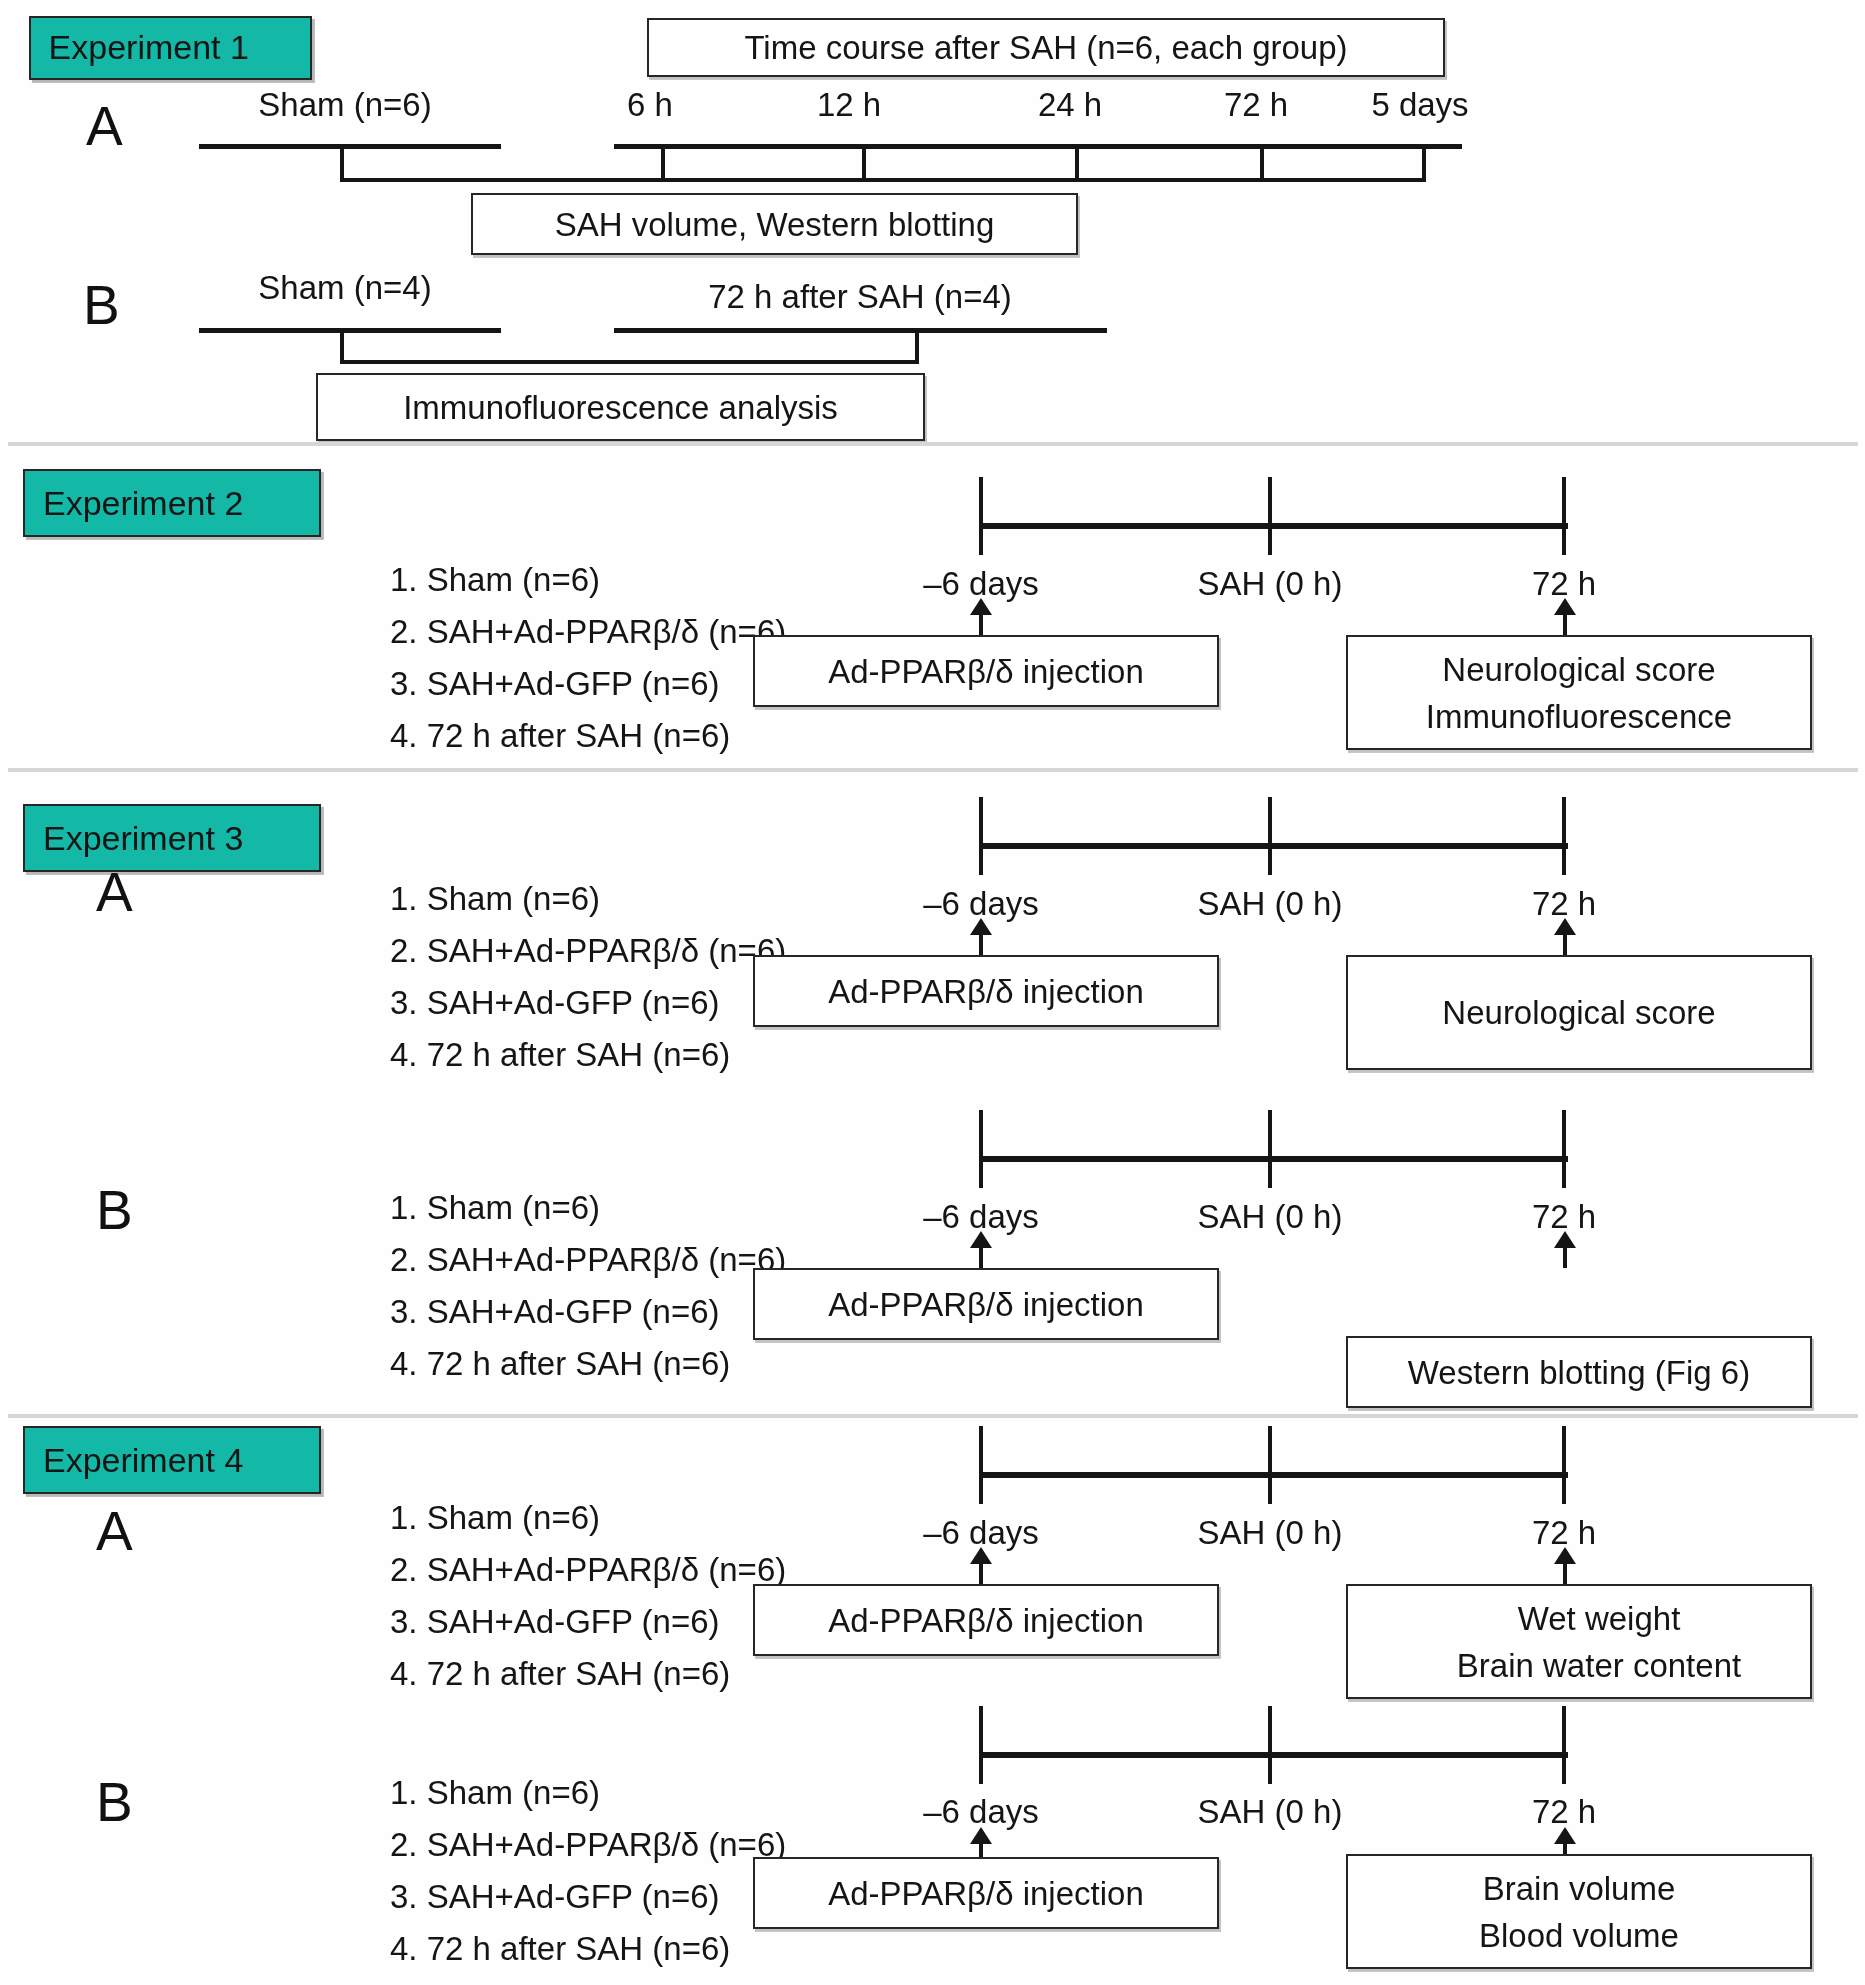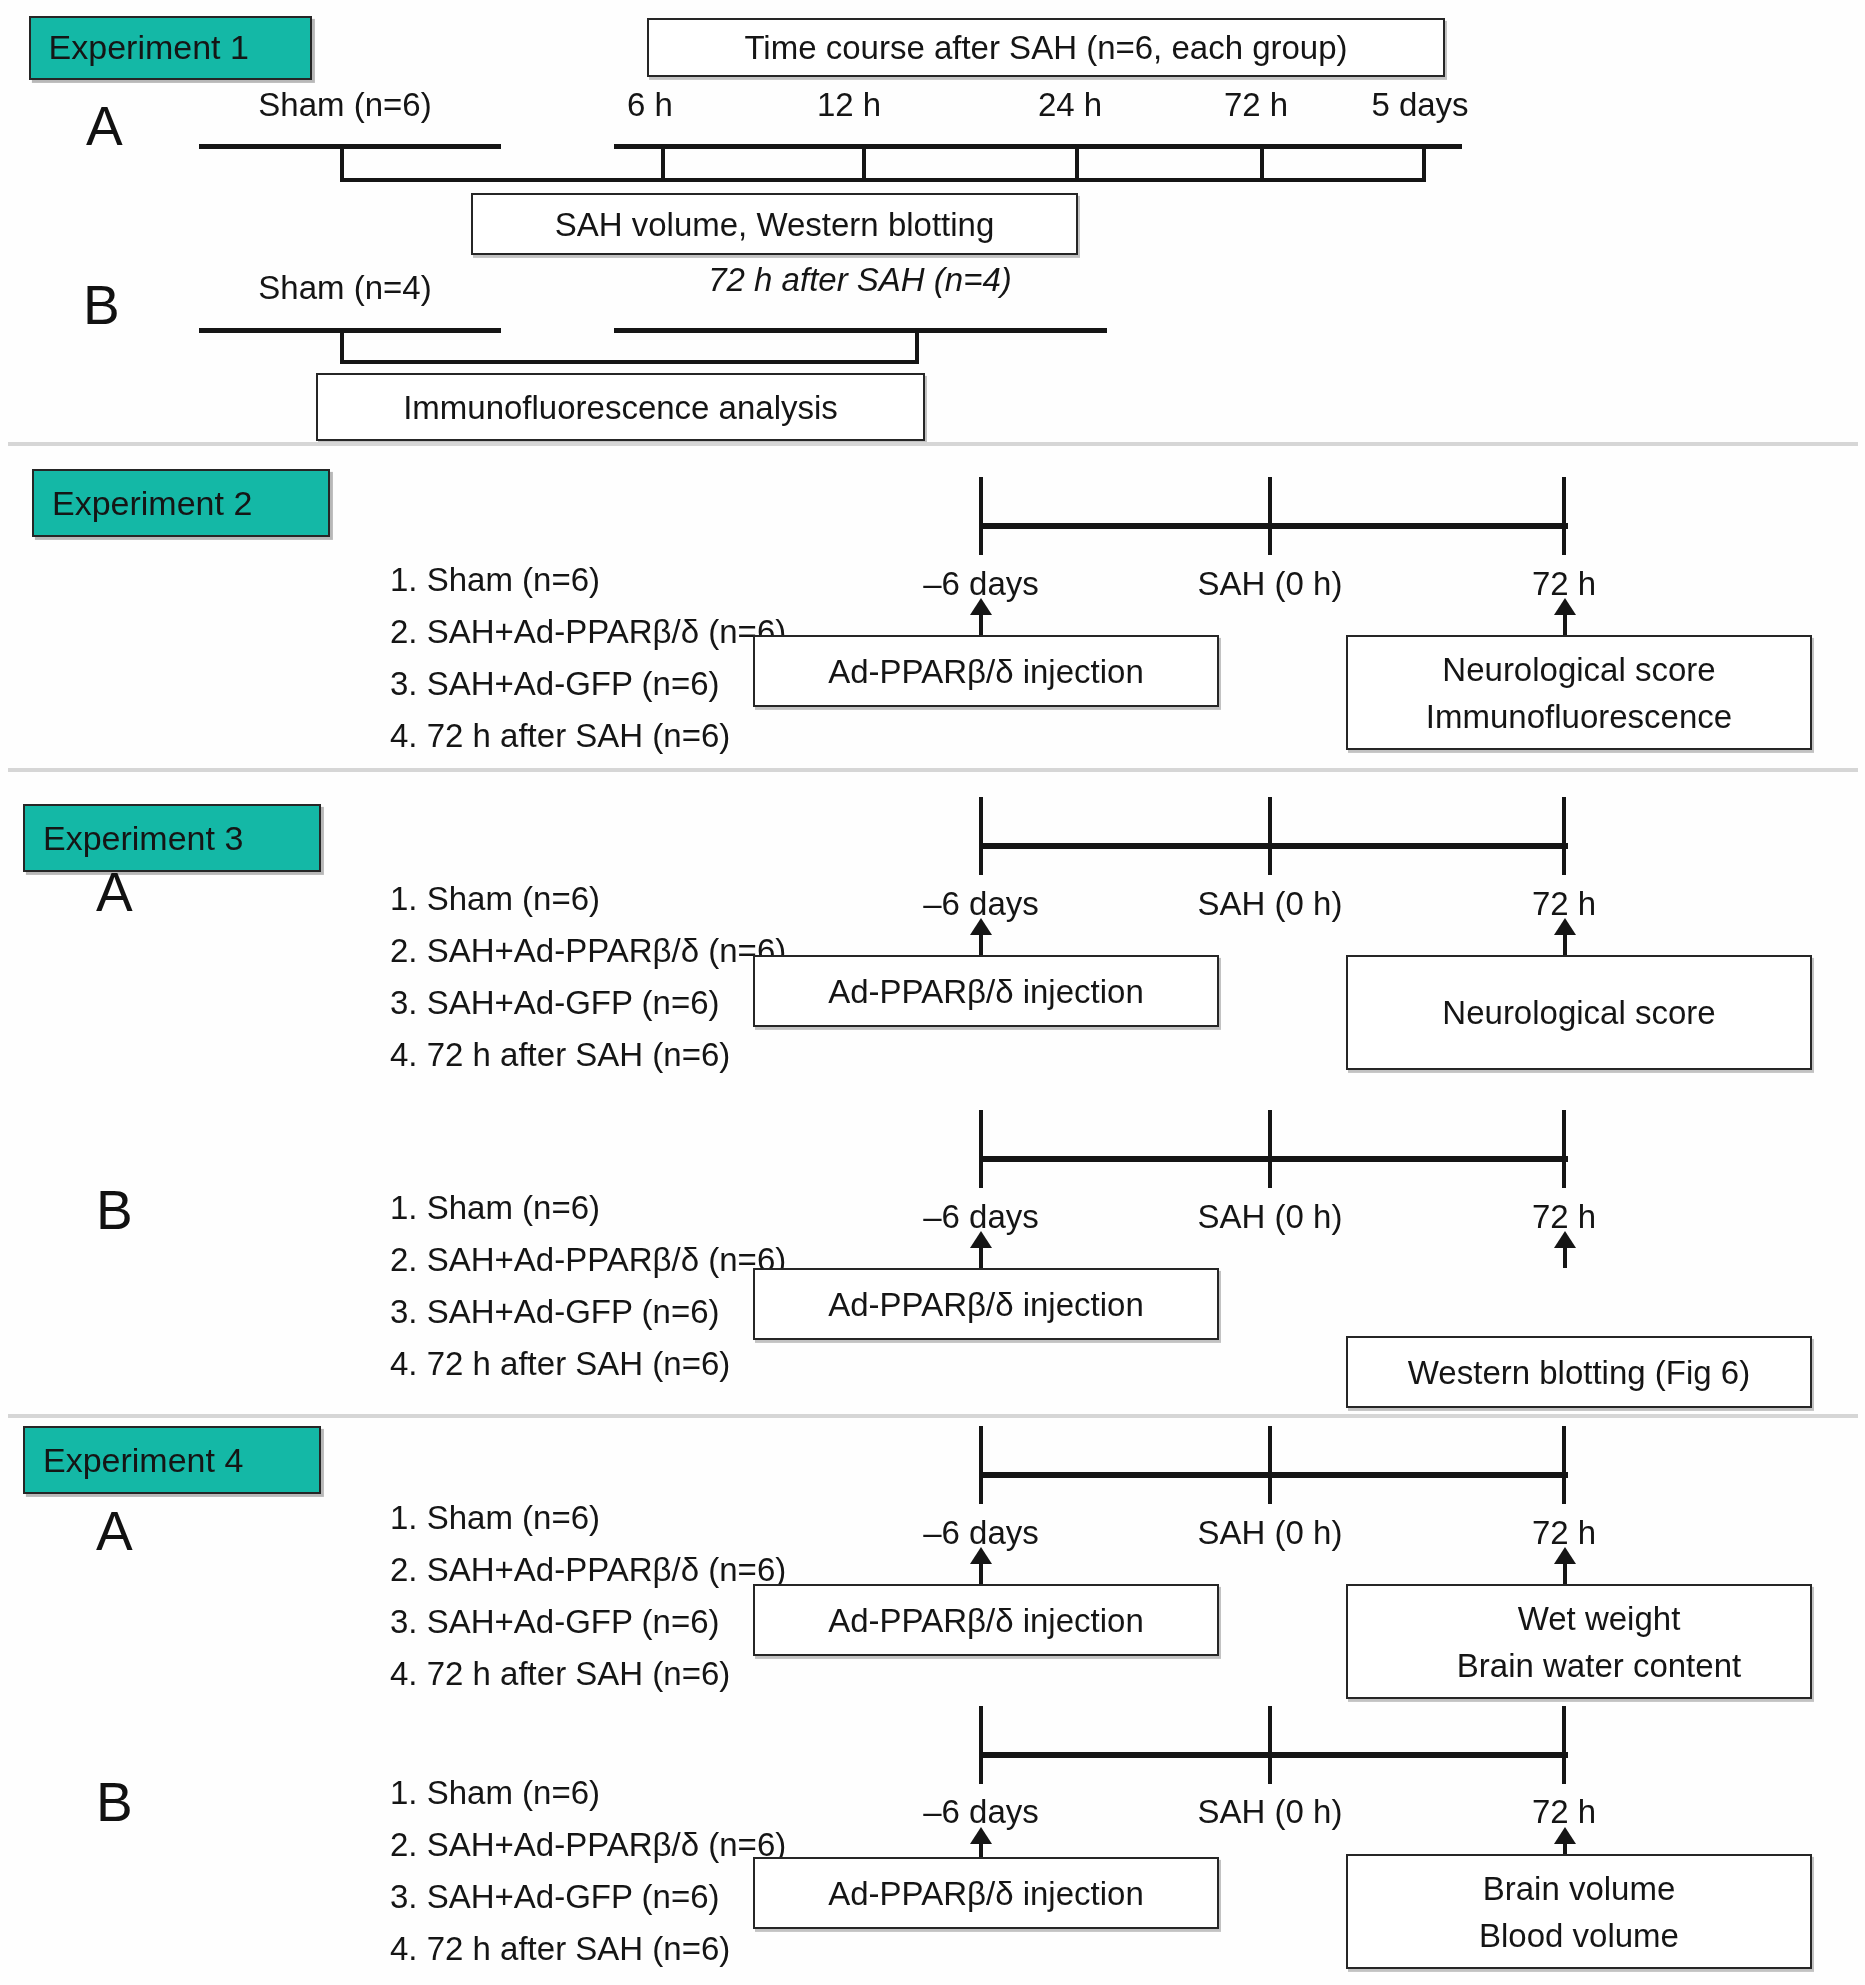--- a/index.html
+++ b/index.html
@@ -80,35 +80,35 @@
   <div class="vline" style="left:340px;top:147px;height:35px;"></div>
   <div class="hline thin" style="left:340px;top:178px;width:1085px;"></div>
   <div class="vline" style="left:1422px;top:147px;height:35px;"></div>
 
   <div class="pbox" style="left:471px;top:193px;width:607px;height:62px;">
     <span>SAH volume, Western blotting</span>
   </div>
 
   <div class="letter" style="left:83px;top:273px;">B</div>
   <div class="tl-label" style="left:345px;top:269px;">Sham (n=4)</div>
-  <div class="tl-label" style="left:860px;top:261px;font-style:italic;">72 h after SAH (n=4)</div>
+  <div class="tl-label" style="left:860px;top:278px;">72 h after SAH (n=4)</div>
   <div class="hline" style="left:199px;top:328px;width:302px;"></div>
   <div class="hline" style="left:614px;top:328px;width:493px;"></div>
 
   <div class="vline" style="left:340px;top:331px;height:33px;"></div>
   <div class="hline thin" style="left:340px;top:360px;width:578px;"></div>
   <div class="vline" style="left:915px;top:331px;height:33px;"></div>
 
   <div class="pbox" style="left:316px;top:373px;width:609px;height:68px;">
     <span>Immunofluorescence analysis</span>
   </div>
 
   <div class="divider" style="top:442px;"></div>
 
-  <div class="tbox" style="left:23.4px;top:469px;width:298px;height:68px;margin-left:9px;">
+  <div class="tbox" style="left:23.4px;top:469px;width:298px;height:68px;">
     <span>Experiment 2</span>
   </div>
 
   <div class="groups" style="left:390px;top:554px;">
     <div class="gi">1. Sham (n=6)</div>
     <div class="gi">2. SAH+Ad-PPARβ/δ (n=6)</div>
     <div class="gi">3. SAH+Ad-GFP (n=6)</div>
     <div class="gi">4. 72 h after SAH (n=6)</div>
   </div>
 

